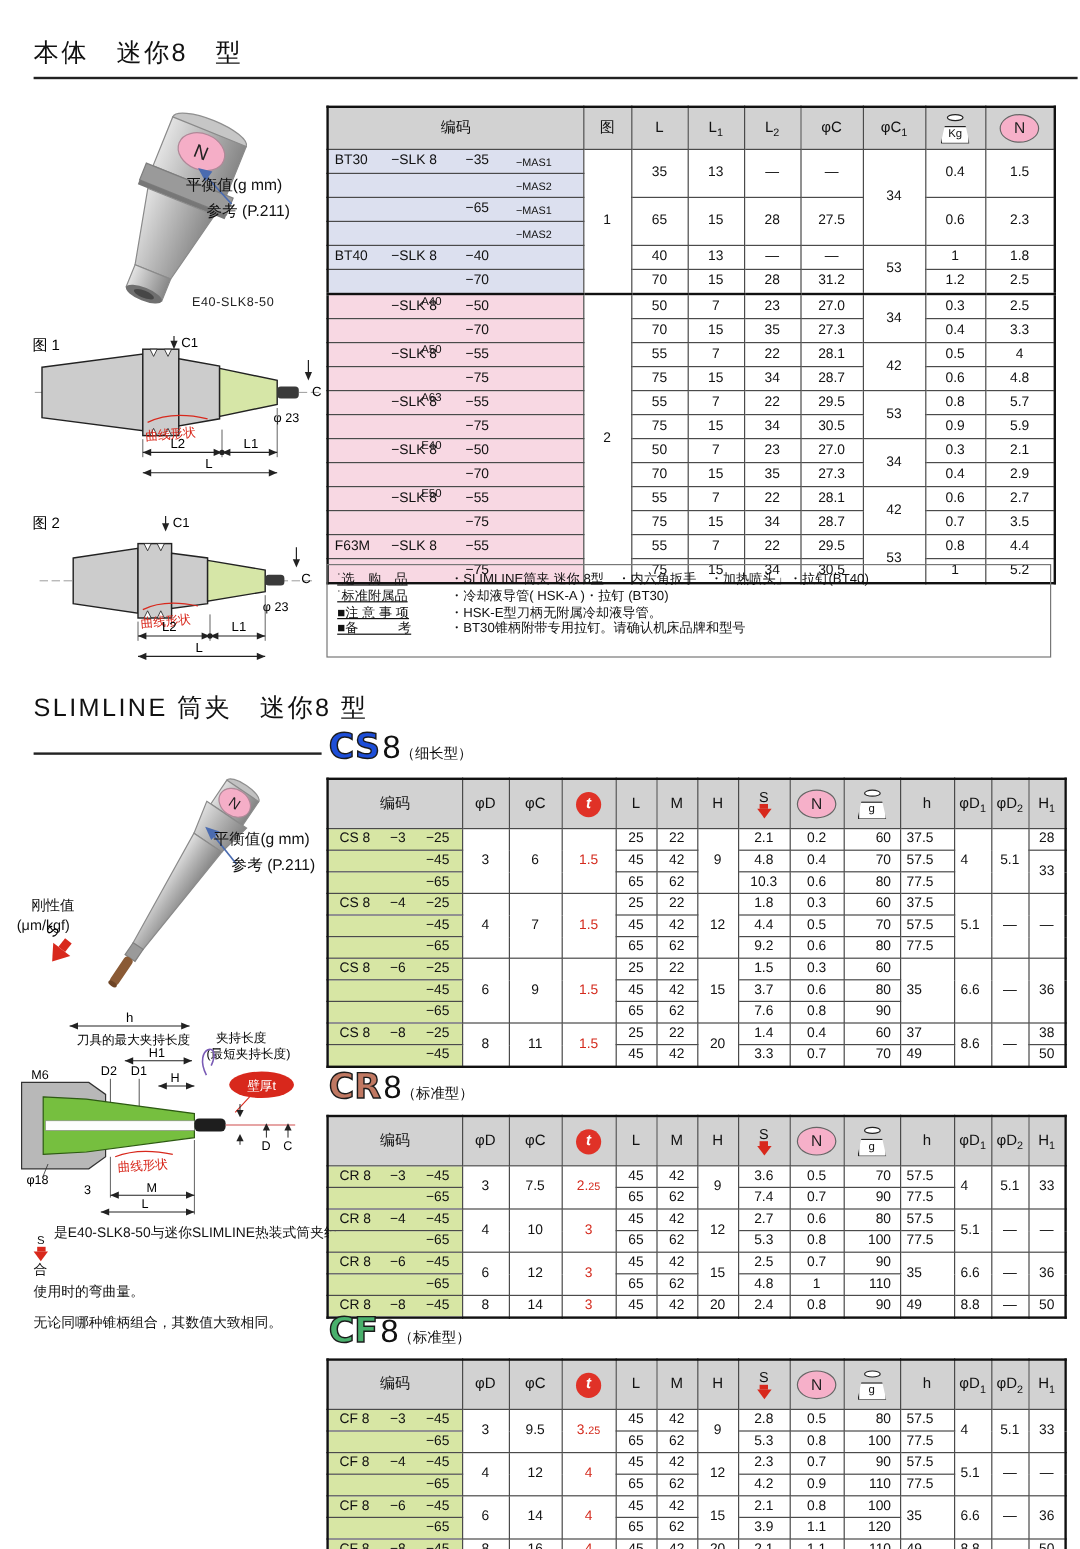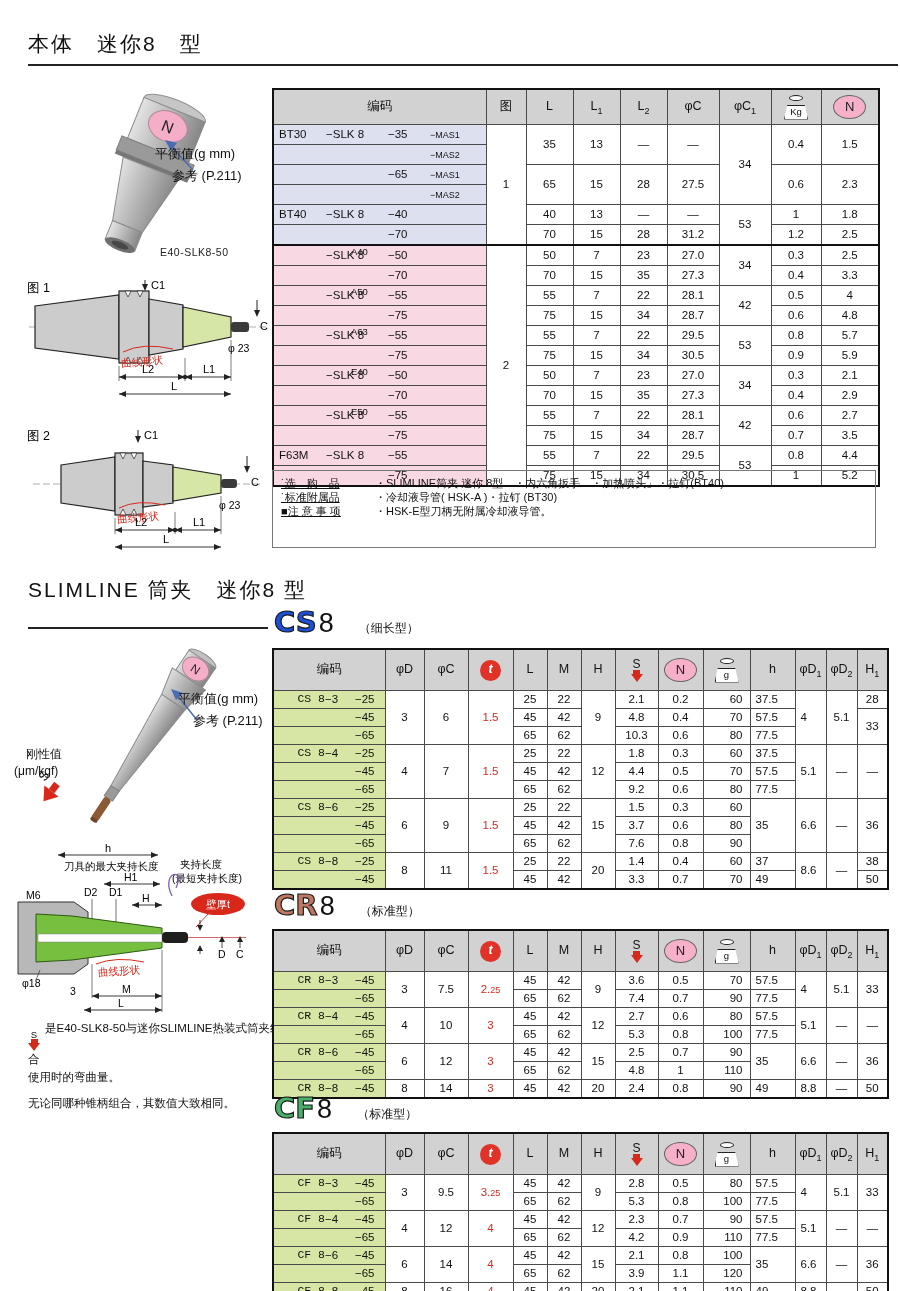--- a/index.html
+++ b/index.html
@@ -28,21 +28,21 @@
 .ar{text-align:right !important;padding-right:7px !important;}
 .al{text-align:left !important;padding-left:5px !important;}
 
 .cw{display:flex;align-items:center;height:100%;padding-left:5px;}
 .c-pre{width:47px;text-align:left;flex:none;}
 .c-mid{width:62px;text-align:left;flex:none;position:relative;}
 .c-ov{position:absolute;left:25px;top:-2px;font-size:9.5px;}
 .c-size{width:42px;text-align:left;flex:none;}
 .c-suf{font-size:9px;text-align:center;position:relative;top:1px;}
 .cw2{display:flex;align-items:center;height:100%;padding-left:9px;}
-.c-name{width:42px;text-align:right;flex:none;font-family:Liberation Mono, monospace;}
+.c-name{width:42px;text-align:left;flex:none;}
 .c-size2{width:30px;text-align:left;flex:none;}
 .c-len{width:32px;text-align:left;flex:none;}
 
 .tcirc{display:inline-flex;width:21px;height:21px;border-radius:50%;background:#e03227;color:#fff;
        font-weight:700;align-items:center;justify-content:center;font-size:12.5px;font-style:italic;}
 .nell{display:inline-flex;width:31px;height:22px;background:#f6b0c9;border:1px solid #666;
       border-radius:50%;align-items:center;justify-content:center;font-size:13px;color:#222;}
 .wicon{display:inline-block;position:relative;width:28px;height:25px;vertical-align:middle;text-decoration:underline;}
 .wknob{position:absolute;top:0;left:50%;transform:translateX(-50%);width:14px;height:6px;
        border:1.5px solid #222;border-radius:50%;background:#fff;box-sizing:border-box;}
@@ -61,21 +61,21 @@
 .nlabel{width:94px;flex:none;text-decoration:underline;}
 .ntext{flex:1;}
 
 .serieshdr{position:absolute;display:flex;align-items:baseline;white-space:nowrap;}
 .bl{font-weight:900;font-size:29px;letter-spacing:0;-webkit-text-stroke:1.2px #1a1a1a;
     font-family:"DejaVu Sans",sans-serif;line-height:1;}
 .bl-cs{color:#1d4ed8;}
 .bl-cr{color:#c07862;}
 .bl-cf{color:#49b06c;}
 .bl8{font-size:27px;color:#111;margin-left:2px;line-height:1;}
-.tsub{font-size:12px;margin-left:25px;color:#111;}
+.tsub{font-size:12px;margin-left:0;color:#111;}
 
 .anno{position:absolute;font-size:13px;white-space:nowrap;}
 .cap{position:absolute;font-size:10.5px;letter-spacing:.5px;color:#222;white-space:nowrap;}
 .stiff{position:absolute;font-size:12px;white-space:nowrap;}
 
 .bnote{position:absolute;left:28px;top:1020px;width:262px;font-size:11.5px;line-height:1.55;}
 .smini{display:inline-flex;flex-direction:column;align-items:center;margin-right:5px;
        vertical-align:-6px;line-height:1;}
 .smini .slab{font-size:9.5px;line-height:9px;}
 .bn3{margin-top:8px;}
@@ -512,20 +512,24 @@
       <span class="nlabel">˙选　购　品</span>
       <span class="ntext">・SLIMLINE筒夹 迷你 8型　・内六角扳手　・加热喷头」・拉钉(BT40)</span>
     </div>
   <div class="nrow">
       <span class="nlabel">˙标准附属品</span>
       <span class="ntext">・冷却液导管( HSK-A )・拉钉 (BT30)</span>
     </div>
   <div class="nrow">
       <span class="nlabel">■注 意 事 项</span>
       <span class="ntext">・HSK-E型刀柄无附属冷却液导管。</span>
+    </div>
+  <div class="nrow">
+      <span class="nlabel">■备　　　考</span>
+      <span class="ntext">・BT30锥柄附带专用拉钉。请确认机床品牌和型号</span>
     </div>
 </div>
 
 <div class="abs sec-title" style="left:28px;top:576px">SLIMLINE 筒夹　迷你8 型</div>
 <div class="rule" style="left:28px;top:627px;width:240px"></div>
 
 <svg class="abs" style="left:25px;top:632px" width="250" height="240" viewBox="0 0 250 240">
   <defs>
     <linearGradient id="pg2" x1="0" y1="0" x2="1" y2="0">
       <stop offset="0" stop-color="#e0e0e0"></stop>

